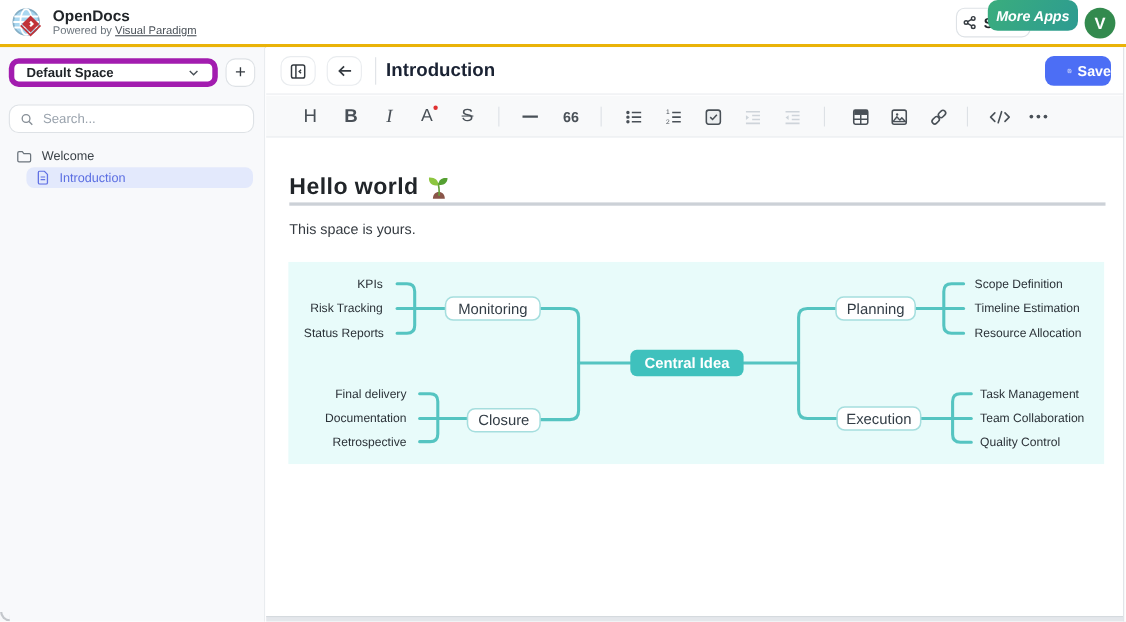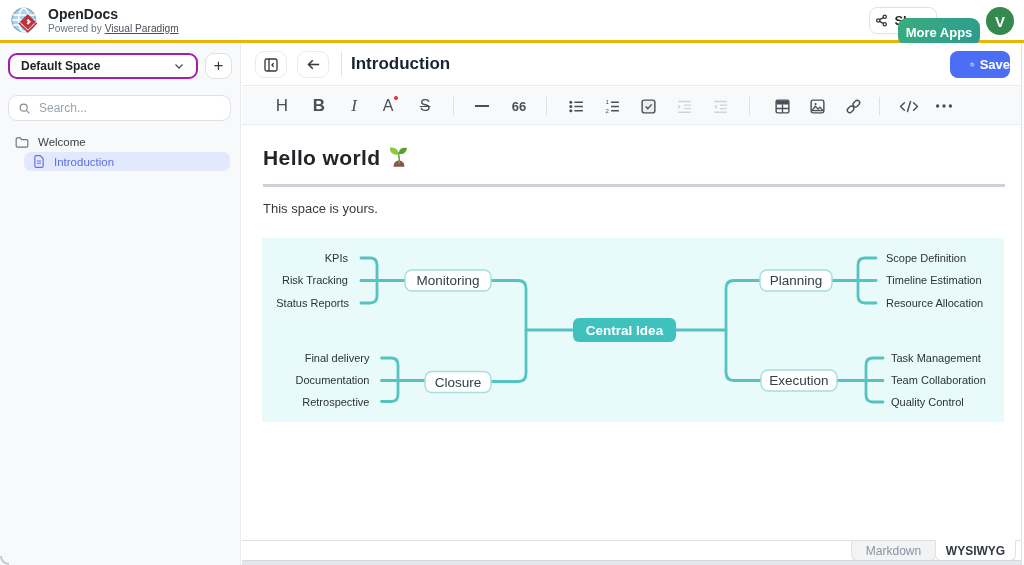--- a/index.html
+++ b/index.html
@@ -11,33 +11,33 @@
   background:#fff; border-bottom:3px solid #eab308; }
 
 #brand { position:absolute; left:48px; top:6px; }
 #brand .name { font-size:14px; font-weight:bold; color:#212529; line-height:16px; }
 #brand .sub { font-size:10.2px; color:#6c757d; line-height:13px; }
 #brand .sub a { color:#495057; text-decoration:underline; }
 #share { position:absolute; left:869px; top:7px; width:68px; height:27px;
   background:#fff; border:1px solid #dee2e6; border-radius:8px;
   display:flex; align-items:center; justify-content:center; gap:6px;
   font-size:13px; font-weight:bold; color:#212529; }
-#moreapps { position:absolute; left:898px; top:18px; width:82px; height:28px;
+#moreapps { position:absolute; left:898px; top:0; width:82px; height:28px;
   background:linear-gradient(120deg,#3aad7d 0%,#2d9b91 100%);
   border-radius:9px; display:flex; align-items:center; justify-content:center;
-  font-size:13px; font-weight:bold; color:#fff; }
+  font-size:13px; font-weight:bold; color:#fff;font-style:italic; }
 #avatar { position:absolute; left:986px; top:7px; width:28px; height:28px;
   border-radius:50%; background:#338a4e; color:#fff; font-size:15px;
   font-weight:bold; display:flex; align-items:center; justify-content:center; }
 
 
 #sidebar { position:absolute; left:0; top:43px; width:241px; height:522px;
   background:#f8f9fb; border-right:1px solid #e9ecef; }
 #spacesel { position:absolute; left:8px; top:10px; width:190px; height:26px;
-  background:#fff; border:2px solid #a21caf; border-radius:9px;
+  background:#fff; border:5px solid #a21caf; border-radius:9px;
   display:flex; align-items:center; font-size:12px; color:#212529; font-weight:bold;
   padding:0 11px; }
 #spacesel svg { margin-left:auto; }
 #plusbtn { position:absolute; left:205px; top:10px; width:27px; height:26px;
   background:#fff; border:1px solid #dee2e6; border-radius:9px;
   display:flex; align-items:center; justify-content:center; font-size:17px;
   color:#343a40; font-weight:normal; }
 #search { position:absolute; left:8px; top:52px; width:223px; height:26px;
   background:#fff; border:1px solid #dee2e6; border-radius:9px;
   display:flex; align-items:center; gap:8px; padding:0 9px;
@@ -66,22 +66,22 @@
   display:flex; align-items:center; justify-content:center; gap:5px;padding-left:20px; }
 
 #toolbar { position:absolute; left:0; top:44px; width:779px; height:38px;
   background:#f8f9fa; border-bottom:1px solid #e9ecef; }
 .ti { position:absolute; top:0; height:38px; width:36px; display:flex;
   align-items:center; justify-content:center; color:#495057; }
 .tsep { position:absolute; top:10px; width:1px; height:18px; background:#dde1e5; }
 .dis { color:#ced4da; }
 
 #content { position:absolute; left:0; top:83px; width:779px; height:414px; background:#fff; }
-#h1 { position:absolute; left:21px; top:20px; font-size:21px; font-weight:bold; letter-spacing:0.4px;
-  color:#212529; display:flex; gap:7px; }
+#h1 { position:absolute; left:21px; top:32px; font-size:21px; font-weight:bold; letter-spacing:0.4px;
+  color:#212529; display:flex; align-items:center; gap:7px; }
 #hr { position:absolute; left:21px; top:58px; width:742px; height:3px; background:#ccd1d7; }
 #para { position:absolute; left:21px; top:75px; font-size:13px; color:#343a40; }
 #mindmap { position:absolute; left:20px; top:112px; }
 
 
 #footer { position:absolute; left:0; top:497px; width:779px; height:20px;
   background:#fff; border-top:1px solid #dee2e6; }
 #tab-md { position:absolute; left:609px; top:0; width:85px; height:20px;
   background:#f1f3f5; border:1px solid #dee2e6; border-top:none;
   border-radius:0 0 6px 6px; color:#8a94a0; font-size:12px;
@@ -325,20 +325,16 @@
         <text x="624" y="23.5">Scope Definition</text>
         <text x="624" y="46">Timeline Estimation</text>
         <text x="624" y="68.5">Resource Allocation</text>
         <text x="629" y="123.5">Task Management</text>
         <text x="629" y="145.5">Team Collaboration</text>
         <text x="629" y="167.5">Quality Control</text>
       </g>
     </svg>
   </div>
 
-  <div id="footer">
-    <div id="tab-md">Markdown</div>
-    <div id="tab-wy">WYSIWYG</div>
-  </div>
   <div id="bstrip"></div>
 </div>
 <div id="gutter"></div>
 <div style="position:absolute;left:0;top:556px;width:9px;height:9px;border-left:2.5px solid #9aa0a6;border-bottom:2.5px solid #9aa0a6;border-bottom-left-radius:9px;opacity:.55;"></div>
 
 </body></html>

